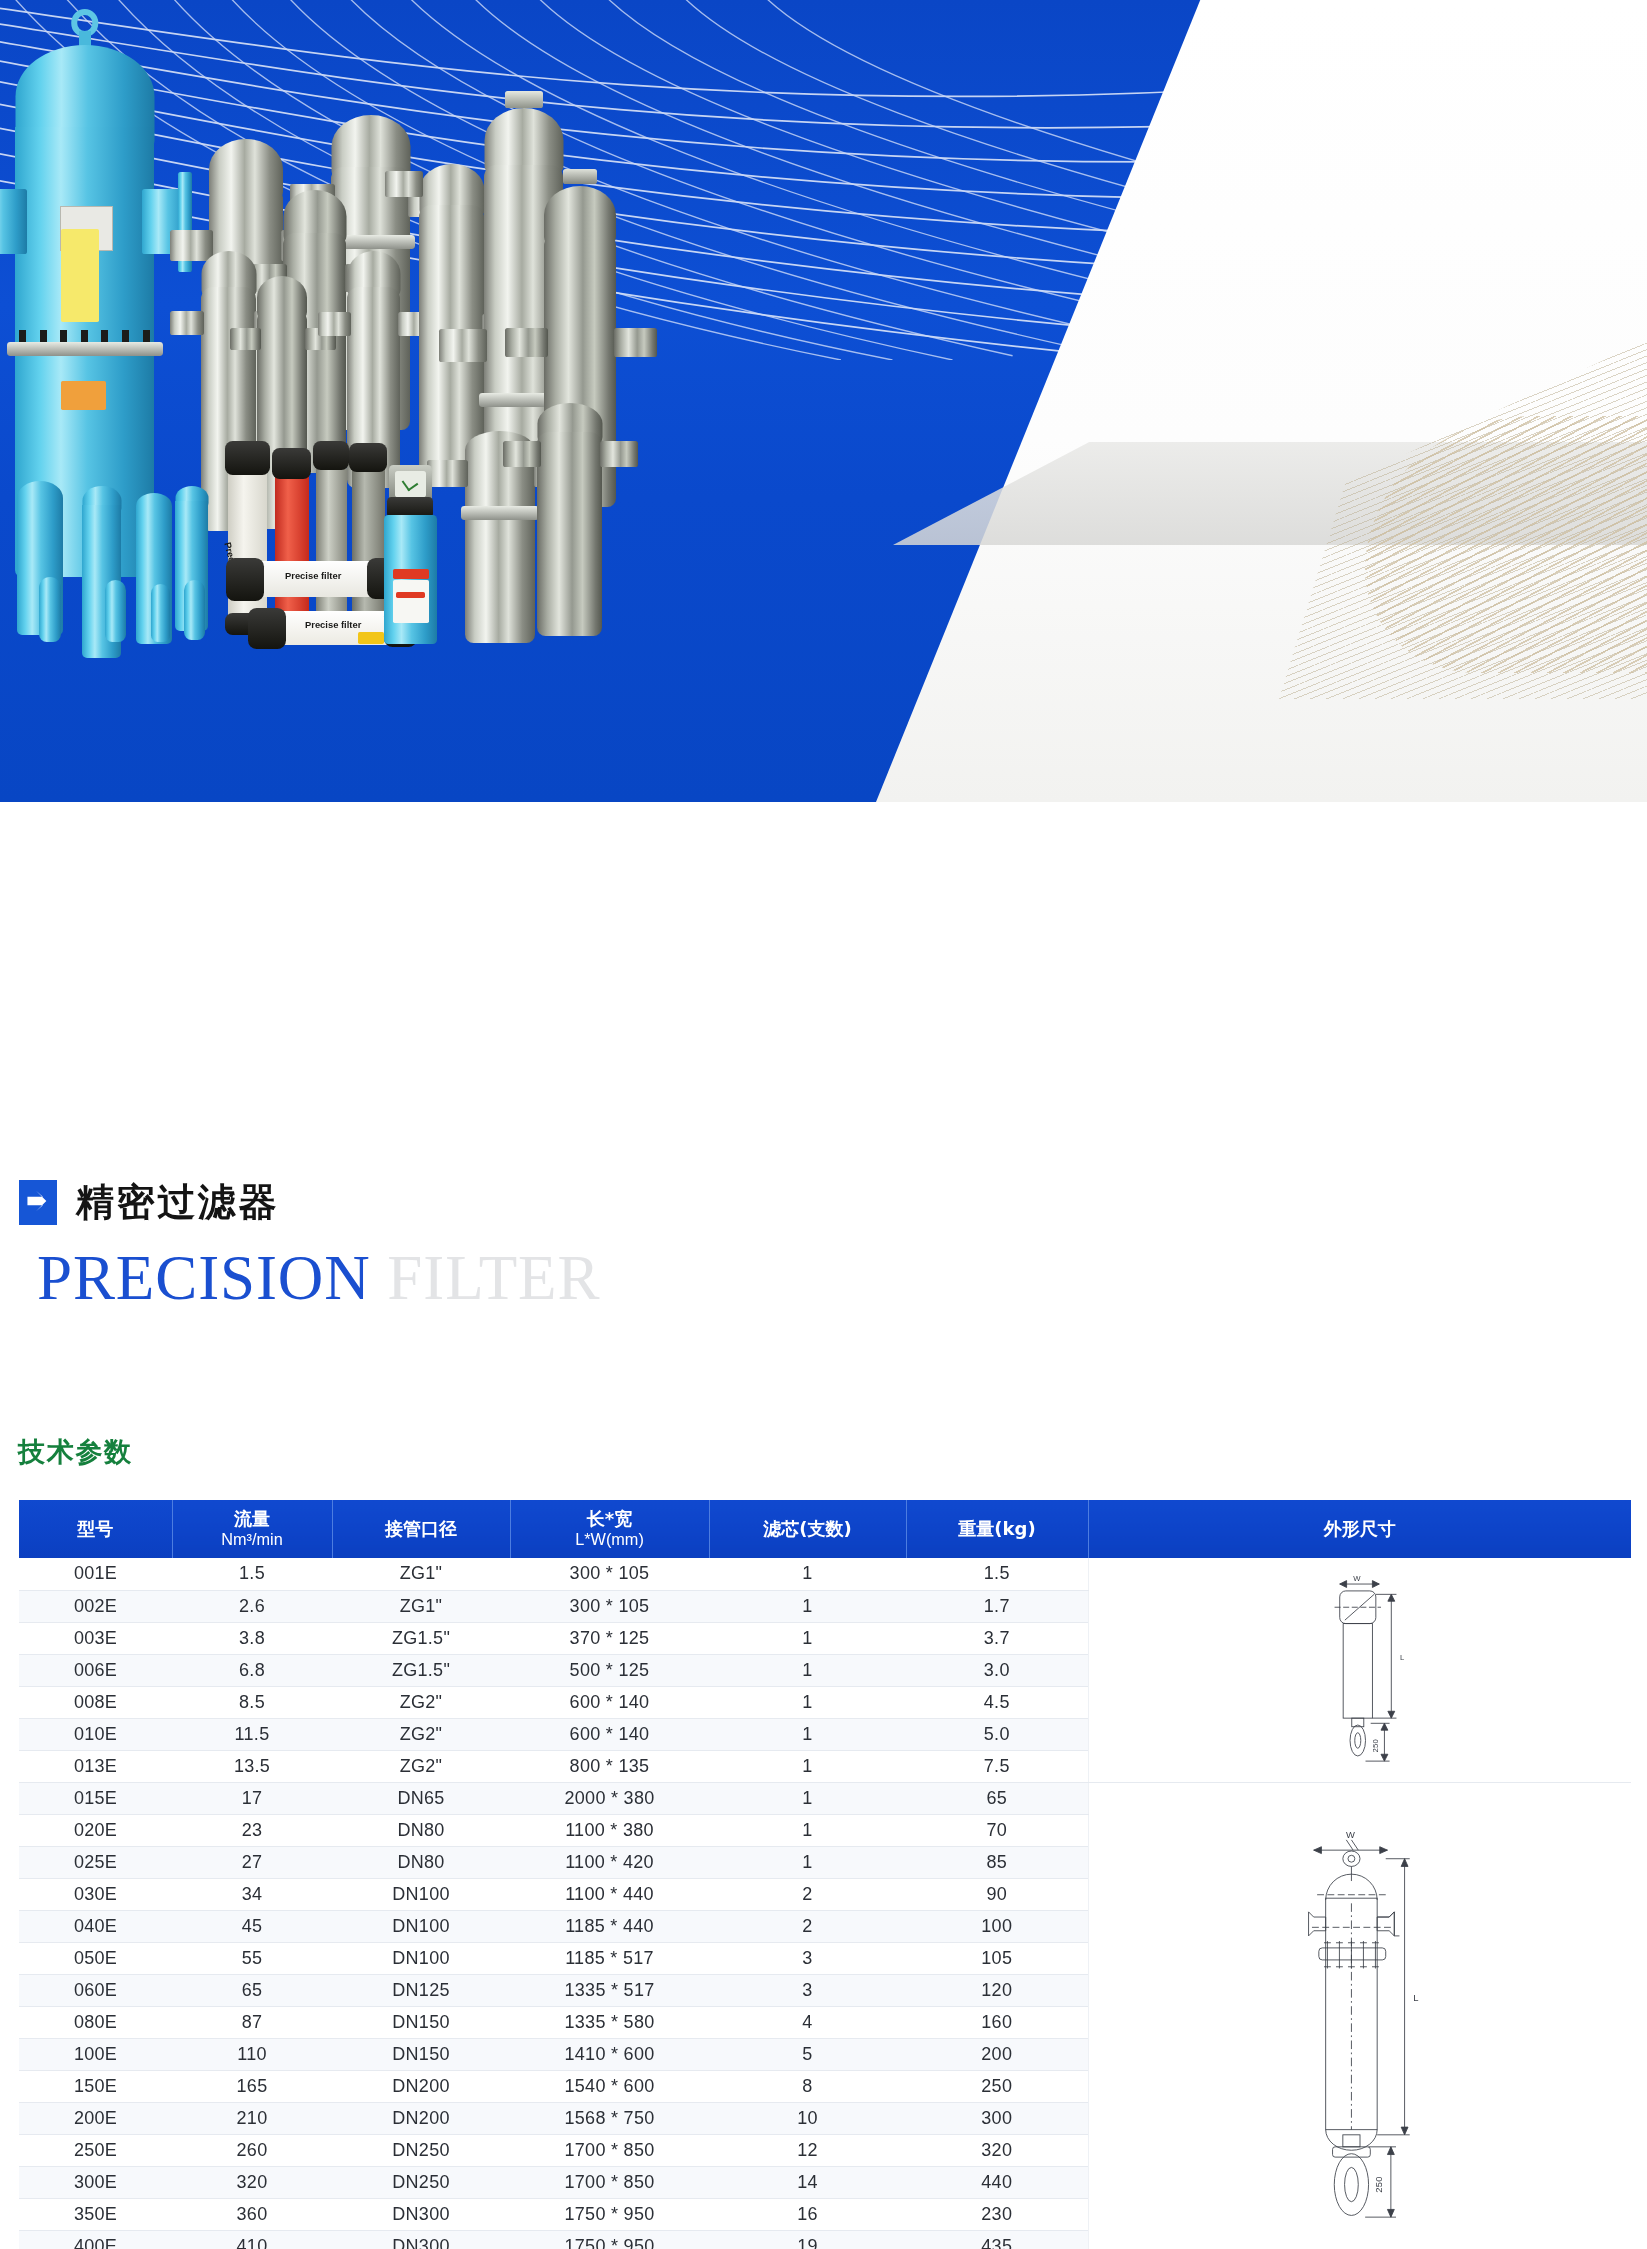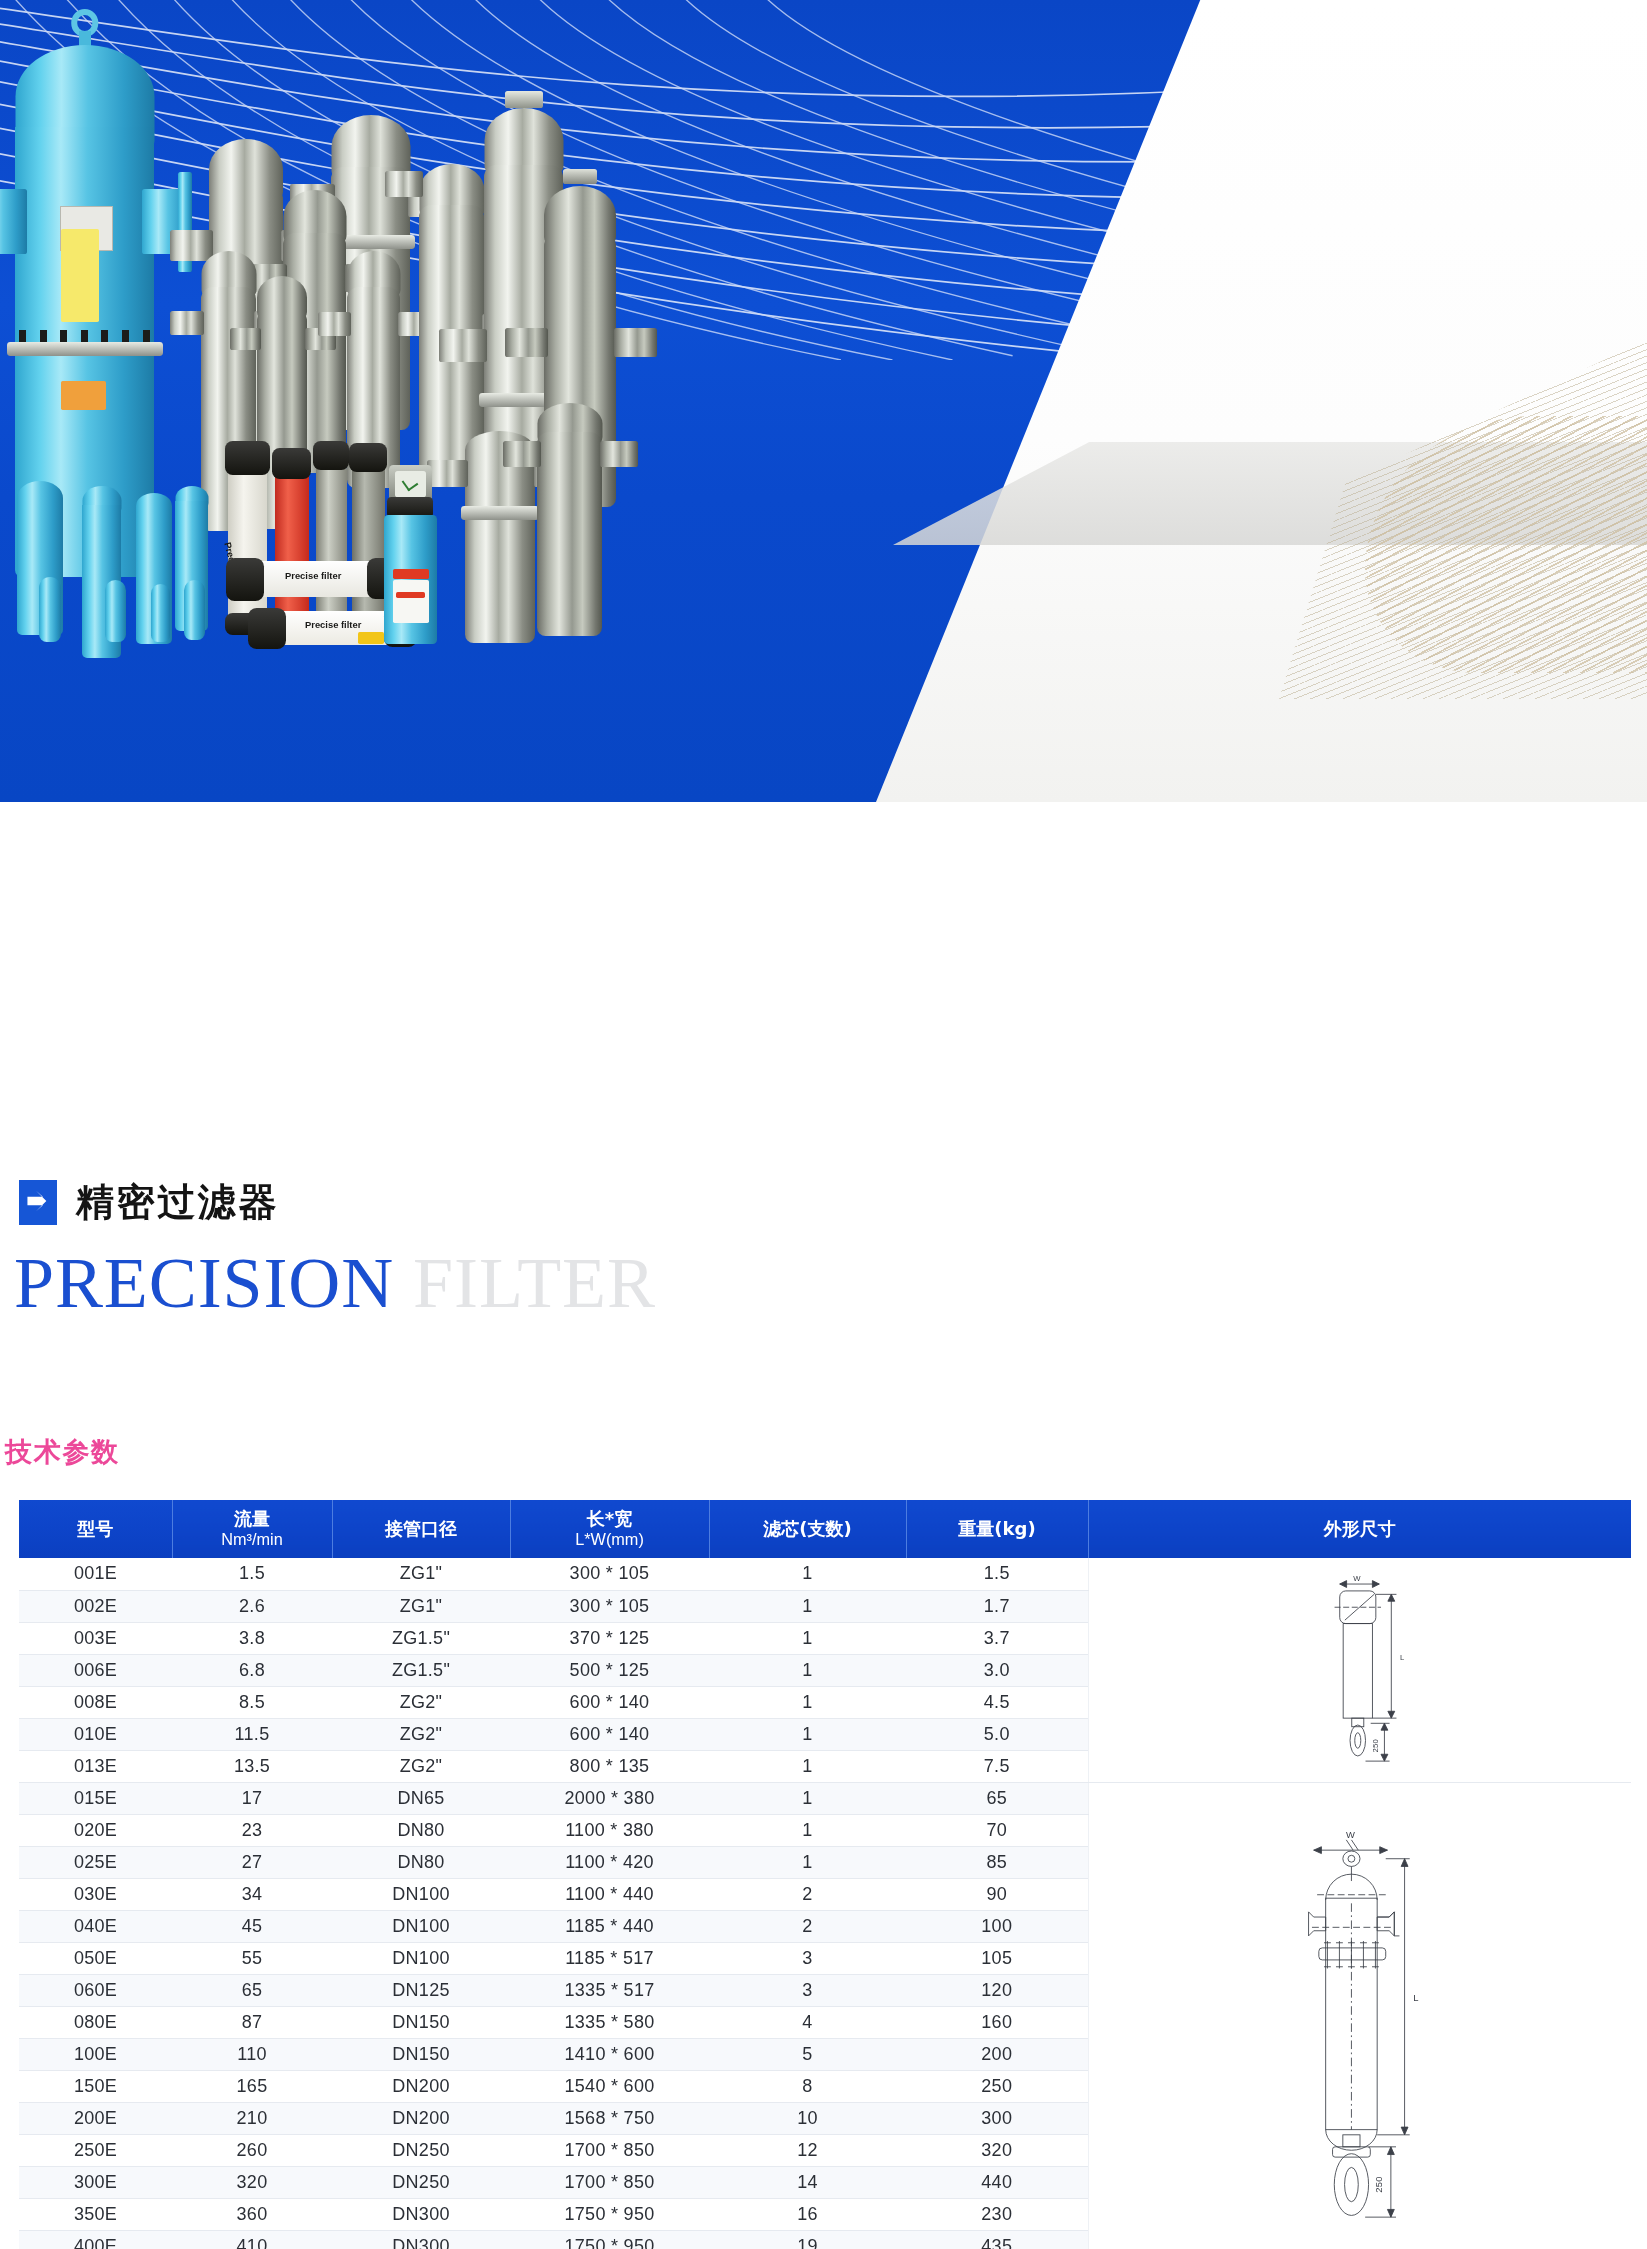--- a/index.html
+++ b/index.html
@@ -120,30 +120,30 @@
     width:38px; height:45px; background:#1656d6;
     display:flex; align-items:center; justify-content:center;
   }
   .arrow-badge svg { width:27.5px; height:27.5px; }
   .cn-title {
     font-size:38px; font-weight:bold; color:#141414; letter-spacing:2.6px;
     font-family:"DejaVu Sans", sans-serif;
   }
 
   .big-title {
-    position:absolute; left:14px; top:1243px;
+    position:absolute; left:37px; top:1243px;
     font-family:"Liberation Serif", serif;
-    font-size:72px; line-height:1.12; letter-spacing:0.9px; white-space:nowrap;
+    font-size:63px; line-height:1.12; letter-spacing:0.9px; white-space:nowrap;
   }
   .big-title .blue { color:#1a4fd0; }
   .big-title .grey { color:#e3e4e6; }
 
   .params-label {
-    position:absolute; left:5px; top:1434px;
-    font-size:27px; font-weight:bold; color:#ec4899; letter-spacing:1.7px;
+    position:absolute; left:18px; top:1434px;
+    font-size:27px; font-weight:bold; color:#15803d; letter-spacing:1.7px;
     font-family:Liberation Mono, monospace;
   }
 
   
   .spec-wrap { position:absolute; left:19px; top:1500px; width:1612px; }
   table.spec { width:100%; border-collapse:collapse; table-layout:fixed; }
   table.spec thead th {
     background:linear-gradient(180deg,#1049cf 0%,#0d44c9 50%,#0b3fc0 100%);
     color:#ffffff; font-size:18px; font-weight:bold; height:58px;
     border-right:0.9px solid #4d7de0; line-height:1.22;

